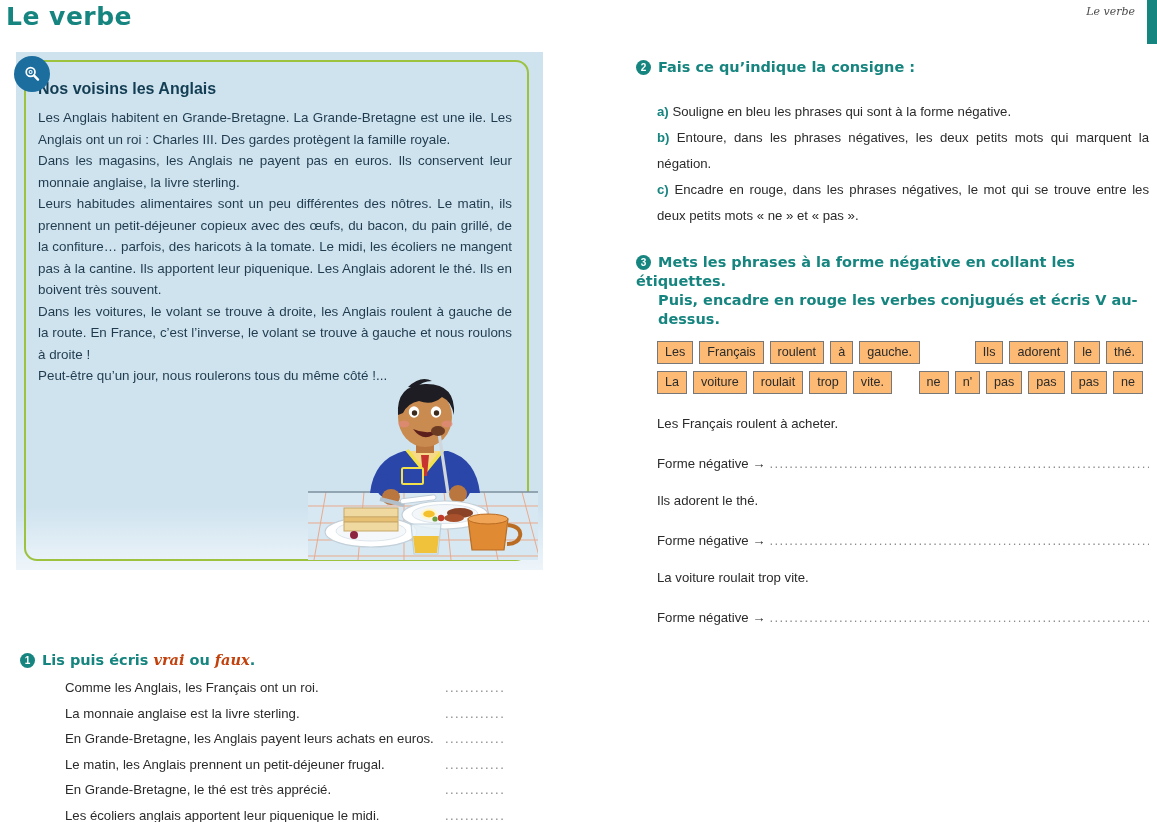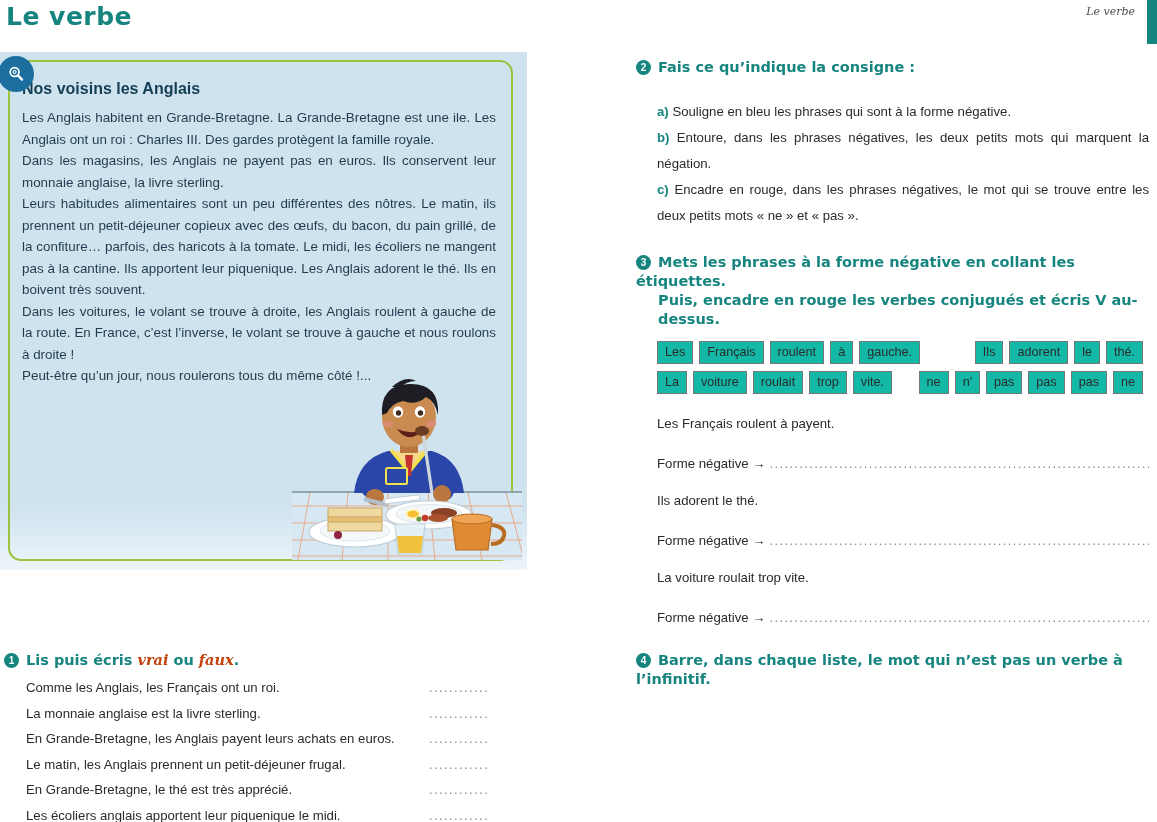--- a/index.html
+++ b/index.html
@@ -41,21 +41,21 @@
     top: 5px;
     font-size: 11px;
     color: #4a4a4a;
     font-style: italic;
     font-family: "DejaVu Serif", serif;
   }
 
   
   #left-col {
     position: absolute;
-    left: 0;
+    left: 16px;
     top: 52px;
     width: 419px;
   }
   #lesson-card-outer {
     position: relative;
     width: 527px;
     height: 518px;
     background: linear-gradient(180deg,#cfe3ef 0%, #cfe3ef 88%, #eef5fa 100%);
   }
   #lesson-card-border {
@@ -154,21 +154,21 @@
     margin-top: 10px;
   }
   .ex1-row {
     display: flex;
     align-items: baseline;
     font-size: 13.2px;
     height: 25.5px;
     color: #2b2b2b;
     padding-left: 22px;
   }
-  .ex1-statement { white-space: nowrap; }
+  .ex1-statement { white-space: nowrap; margin-left: 23px; }
   .ex1-dots {
     position: absolute;
     left: 425px;
     letter-spacing: 1.4px;
     color: #8a8a8a;
     font-size: 13px;
   }
   .ex1-rowwrap { position: relative; }
 
   
@@ -205,21 +205,21 @@
     margin-top: 12px;
     padding-left: 21px;
   }
   .tag-row {
     display: flex;
     align-items: center;
     margin-bottom: 7px;
   }
   .tag {
     border: 1px solid #777777;
-    background: #14b8a6;
+    background: #fdba74;
     font-size: 12.6px;
     padding: 3px 7px 4px 7px;
     margin-right: 6px;
     color: #2b2b2b;
     white-space: nowrap;
     box-sizing: border-box;
   }
   .tag-gap-a { width: 54px; }
   .tag-gap-b { width: 69px; }
 
@@ -466,21 +466,21 @@
         <span class="tag">ne</span>
         <span class="tag">n'</span>
         <span class="tag">pas</span>
         <span class="tag">pas</span>
         <span class="tag">pas</span>
         <span class="tag">ne</span>
       </div>
     </div>
 
     <div class="sent-group">
-      <div class="sent-prompt">Les Français roulent à payent.</div>
+      <div class="sent-prompt">Les Français roulent à acheter.</div>
       <div class="sent-answer">
         <span class="lead">Forme négative →</span>
         <span class="fill">................................................................................................................</span>
       </div>
     </div>
     <div class="sent-group">
       <div class="sent-prompt">Ils adorent le thé.</div>
       <div class="sent-answer">
         <span class="lead">Forme négative →</span>
         <span class="fill">................................................................................................................</span>
@@ -489,17 +489,14 @@
     <div class="sent-group">
       <div class="sent-prompt">La voiture roulait trop vite.</div>
       <div class="sent-answer">
         <span class="lead">Forme négative →</span>
         <span class="fill">................................................................................................................</span>
       </div>
     </div>
   </div>
 
   <div style="margin-top:26px">
-    <div class="ex-head">
-      <span class="num-badge">4</span><span>Barre, dans chaque liste, le mot qui n’est pas un verbe à l’infinitif.</span>
-    </div>
   </div>
 </div>
 
 </body></html>

